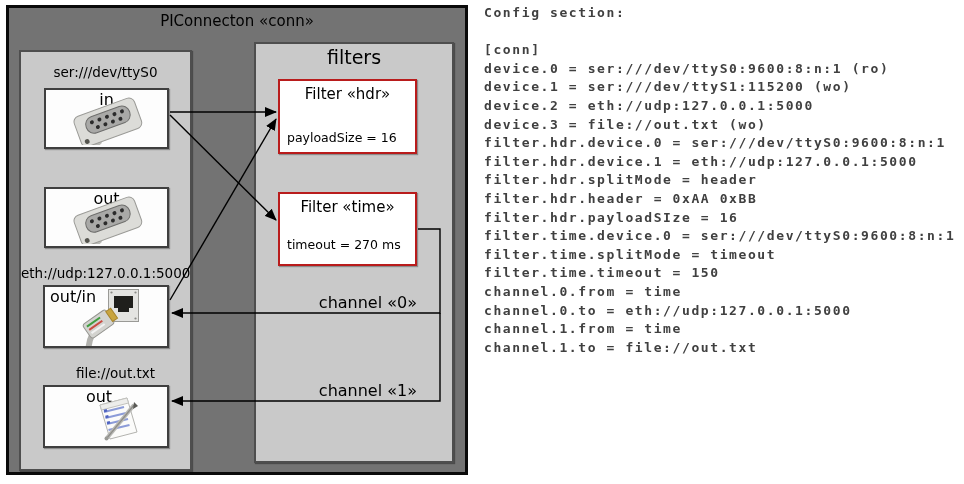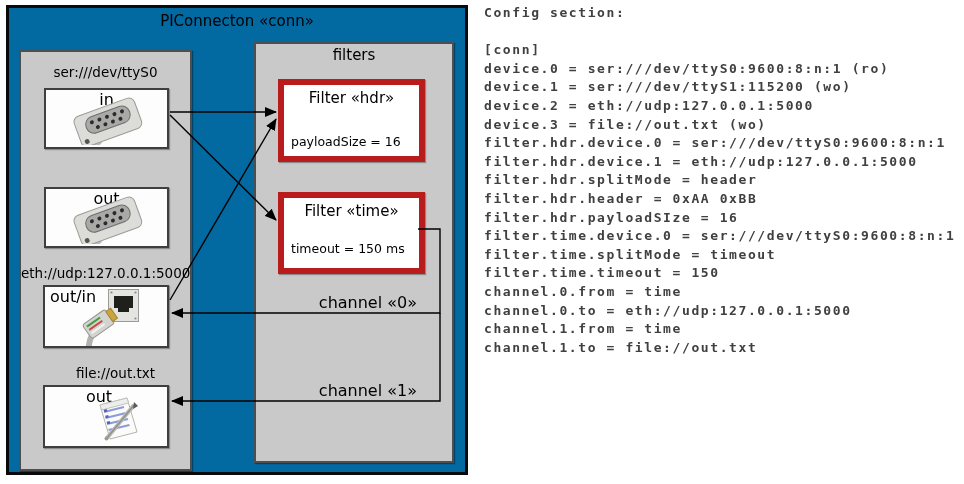--- a/index.html
+++ b/index.html
@@ -1,33 +1,33 @@
 <!DOCTYPE html>
 <html><head>
 <meta charset="utf-8">
 <style>
   html,body{margin:0;padding:0;background:#ffffff;width:964px;height:484px;overflow:hidden;
     font-family:"DejaVu Sans",sans-serif;color:#000;}
   
   #diagram{position:absolute;left:0;top:0;width:480px;height:484px;}
   .outer{position:absolute;left:6px;top:5px;width:456px;height:464px;
-    border:3px solid #0a0a0a;background:#0369a1;}
+    border:3px solid #0a0a0a;background:#737373;}
   .frame-title{position:absolute;left:0;right:0;top:4px;text-align:center;
     font-size:15px;}
   .group{position:absolute;background:#c9c9c9;border:2px solid #4e4e4e;
     box-shadow:1px 1px 1px rgba(0,0,0,0.35);}
   .devgroup{left:10px;top:34px;width:169px;height:417px;margin-top:8px;}
   .filtgroup{left:245px;top:34px;width:196px;height:417px;}
-  .grouplabel{position:absolute;left:0;right:0;top:2px;text-align:center;font-size:15px;}
+  .grouplabel{position:absolute;left:0;right:0;top:2px;text-align:center;font-size:19px;}
   .devlabel{position:absolute;left:0;right:0;text-align:center;font-size:13.5px;}
   .devbox{position:absolute;background:#fdfdfd;border:2px solid #3f3f3f;
     box-shadow:1px 1px 1px rgba(0,0,0,0.3);}
   .dirlabel{position:absolute;left:0;right:0;top:0;text-align:center;font-size:16px;}
   .dirlabel.tl{left:5px;right:auto;text-align:left;}
-  .filterbox{position:absolute;background:#ffffff;border:6px solid #b91c1c;
+  .filterbox{position:absolute;background:#ffffff;border:2px solid #b91c1c;
     box-shadow:1px 1px 1px rgba(0,0,0,0.3);}
   .filtertitle{position:absolute;left:0;right:0;top:4px;text-align:center;font-size:15px;}
   .filterline{position:absolute;left:7px;font-size:12.5px;white-space:nowrap;}
   .chanlabel{position:absolute;font-size:16px;white-space:nowrap;}
   #wires{position:absolute;left:0;top:0;width:480px;height:484px;z-index:5;}
   .iconwrap{position:absolute;}
   
   #config{position:absolute;left:484px;top:4px;width:478px;
     font-family:"DejaVu Sans Mono",monospace;font-size:13px;font-weight:bold;
     letter-spacing:1.6px;line-height:18.6px;color:#404040;}
@@ -132,21 +132,21 @@
     <div class="group filtgroup">
       <div class="grouplabel">filters</div>
 
       <div class="filterbox" style="left:22px;top:35px;width:135px;height:71px;">
         <div class="filtertitle">Filter «hdr»</div>
         <div class="filterline" style="top:49px;">payloadSize = 16</div>
       </div>
 
       <div class="filterbox" style="left:22px;top:148px;width:135px;height:70px;">
         <div class="filtertitle">Filter «time»</div>
-        <div class="filterline" style="top:43px;">timeout = 150 ms</div>
+        <div class="filterline" style="top:43px;">timeout = 270 ms</div>
       </div>
 
       <div class="chanlabel" style="right:35px;top:249px;">channel «0»</div>
       <div class="chanlabel" style="right:35px;top:337px;">channel «1»</div>
     </div>
   </div>
 
   <svg id="wires">
     <defs>
       <marker id="arw" markerWidth="12" markerHeight="10" refX="11" refY="5" orient="auto" markerUnits="userSpaceOnUse">

